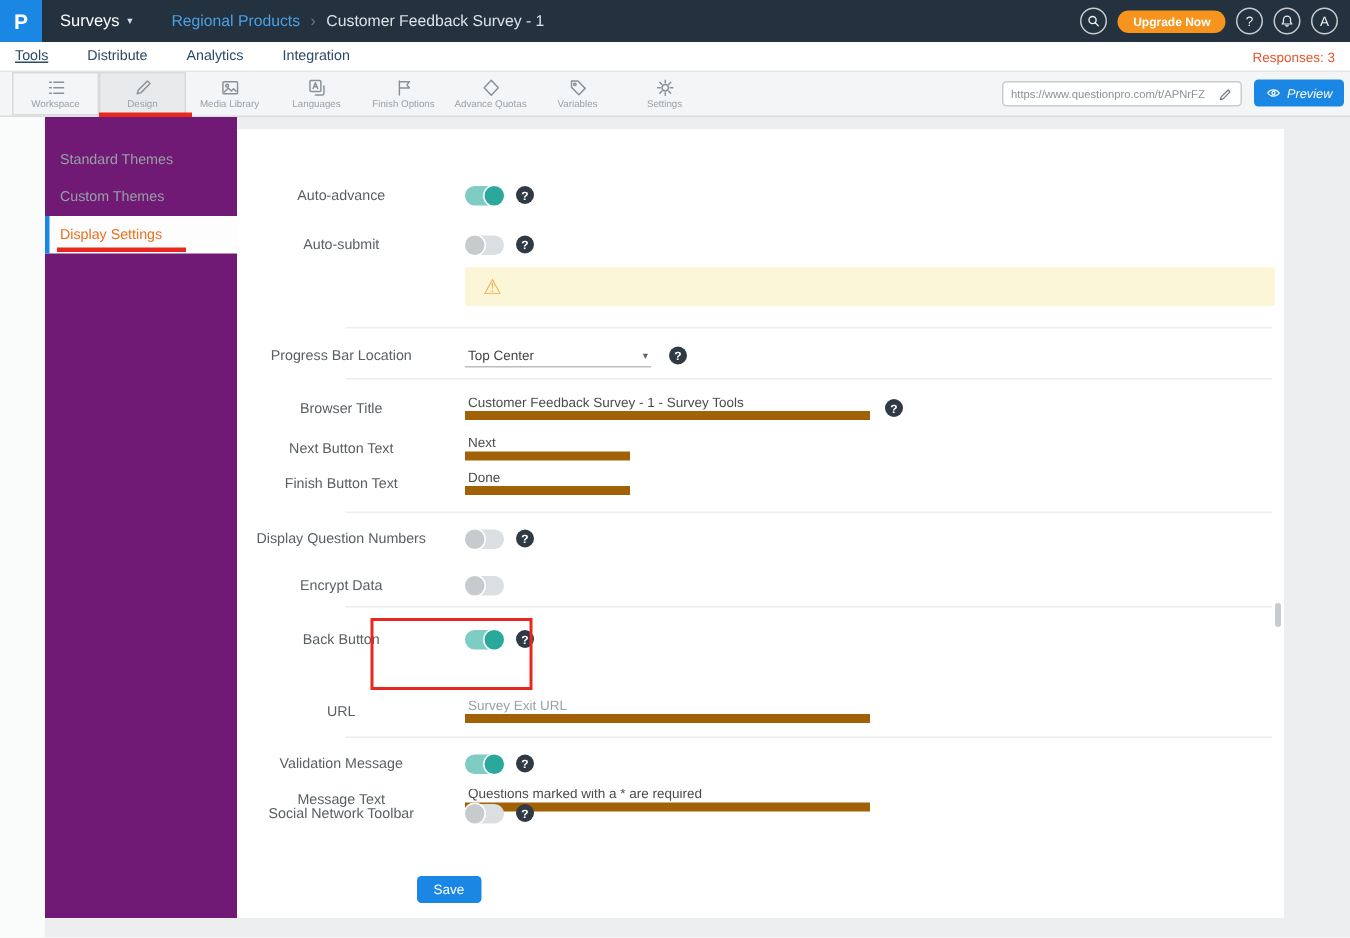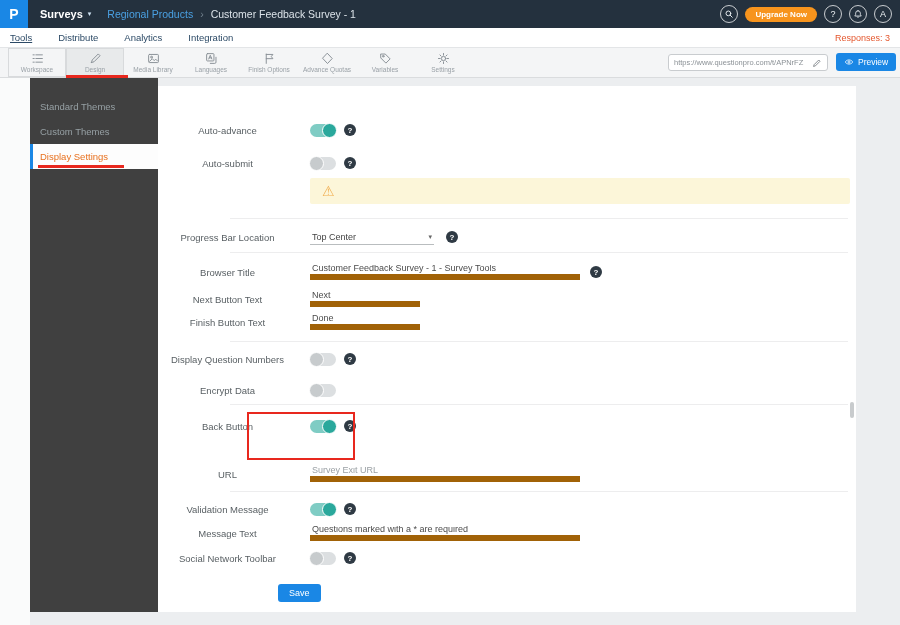--- a/index.html
+++ b/index.html
@@ -2,23 +2,23 @@
 <html><head>
 <meta charset="utf-8">
 <style>
   * { margin:0; padding:0; box-sizing:border-box; }
   html,body { width:900px; height:625px; overflow:hidden; }
   body { font-family:"Liberation Sans","DejaVu Sans",sans-serif; background:#eceef0; position:relative; }
 
   
   .topbar { position:absolute; left:0; top:0; width:900px; height:28px; background:#24313e; display:flex; align-items:center; }
   .logo { width:28px; height:28px; background:#1a87e5; color:#fff; font-weight:bold; font-size:14px; display:flex; align-items:center; justify-content:center; flex:none; cursor:pointer; }
-  .appmenu { color:#fff; font-size:11px; margin-left:12px; display:flex; align-items:center; gap:5px; cursor:pointer;font-weight:bold; }
+  .appmenu { color:#fff; font-size:11px; margin-left:12px; display:flex; align-items:center; gap:5px; cursor:pointer; }
   .appmenu .caret-down { font-size:7px; color:#cfe2f2; }
-  .breadcrumb { margin-left:16px; font-size:10.5px; display:flex; align-items:center; }
+  .breadcrumb { margin-left:26px; font-size:10.5px; display:flex; align-items:center; }
   .bc-parent { color:#4aa0e2; cursor:pointer; }
   .bc-sep { color:#72818d; margin:0 7px; }
   .bc-current { color:#dbe2e8; }
   .top-right { margin-left:auto; display:flex; align-items:center; gap:7px; padding-right:8px; }
   .tcircle { width:18px; height:18px; border:1px solid rgba(255,255,255,.75); border-radius:50%; display:flex; align-items:center; justify-content:center; color:#eef2f5; font-size:9px; cursor:pointer; flex:none; }
   .upgrade { background:#f7941d; color:#fff; font-size:8px; font-weight:bold; padding:3px 10px; border-radius:9px; cursor:pointer; }
 
   
   .navbar { position:absolute; left:0; top:28px; width:900px; height:20px; background:#fff; border-bottom:1px solid #e3e5e7; display:flex; align-items:center; gap:26px; padding:0 10px; }
   .nav-item { font-size:9.5px; color:#2c4a66; cursor:pointer; }
@@ -27,25 +27,25 @@
 
   
   .toolbar { position:absolute; left:0; top:48px; width:900px; height:30px; background:#f4f5f6; border-bottom:1px solid #dadcde; display:flex; align-items:stretch; padding-left:8px; }
   .titem { width:58px; display:flex; flex-direction:column; align-items:center; justify-content:center; gap:1px; cursor:pointer; }
   .titem.boxed { border:1px solid #d8dadc; }
   .titem.active { background:#e8eaeb; }
   .ticon { stroke:#8a9197; fill:none; stroke-width:1.2; stroke-linecap:round; stroke-linejoin:round; }
   .tlabel { font-size:6.5px; color:#9aa1a7; white-space:nowrap; }
   .urlbox { position:absolute; left:668px; top:6px; width:160px; height:17px; background:#fff; border:1px solid #c9cccf; border-radius:3px; display:flex; align-items:center; padding:0 5px; gap:4px; cursor:text; }
   .urltext { flex:1; font-size:7.5px; color:#8b9196; white-space:nowrap; overflow:hidden; }
-  .preview { position:absolute; left:836px; top:5px; height:18px; background:#1a87e5; border:none; border-radius:3px; color:#fff; font-size:8.5px; display:flex; align-items:center; gap:4px; padding:0 8px; cursor:pointer; font-family:inherit; }
+  .preview { position:absolute; left:836px; top:5px; height:18px; background:#1a87e5; border:none; border-radius:3px; color:#fff; font-size:8.5px; display:flex; align-items:center; gap:4px; padding:0 8px; cursor:pointer; font-family:inherit;font-style:italic; }
 
   
   .leftrail { position:absolute; left:0; top:78px; width:30px; height:547px; background:#fafbfb; }
-  .sidebar { position:absolute; left:30px; top:78px; width:128px; height:534px; background:#404040; padding-top:16px; }
+  .sidebar { position:absolute; left:30px; top:78px; width:128px; height:534px; background:#701a75; padding-top:16px; }
   .side-item { height:25px; line-height:25px; padding-left:10px; font-size:9.5px; color:#96a0a4; cursor:pointer; }
   .side-item.selected { background:#fdfdfd; border-left:3px solid #1a87e5; padding-left:7px; color:#e8711f; }
 
   
   .content { position:absolute; left:158px; top:86px; width:698px; height:526px; background:#fff; }
   .frow { position:absolute; left:0; height:20px; display:flex; align-items:center; width:100%; }
   .flabel { width:152px; padding-right:13px; text-align:center; font-size:9.5px; color:#585f63; flex:none; }
   .fdiv { position:absolute; left:72px; right:8px; height:1px; background:#ededee; }
 
   .toggle { width:26px; height:13px; border-radius:8px; position:relative; flex:none; cursor:pointer; }
@@ -294,21 +294,21 @@
         <span class="knob"></span>
       </span>
     <span class="help"></span>
   </div>
 
   <div class="frow" style="top:437px">
     <div class="flabel">Message Text</div>
     <input class="uinput w270" value="Questions marked with a * are required" style="">
   </div>
 
-  <div class="frow" style="top:462px">
+  <div class="frow" style="top:446px">
     <div class="flabel">Social Network Toolbar</div>
     <span class="toggle off">
         <span class="knob"></span>
       </span>
     <span class="help"></span>
   </div>
 
   <button class="save-btn">Save</button>
 
   <div class="scrollthumb"></div>

